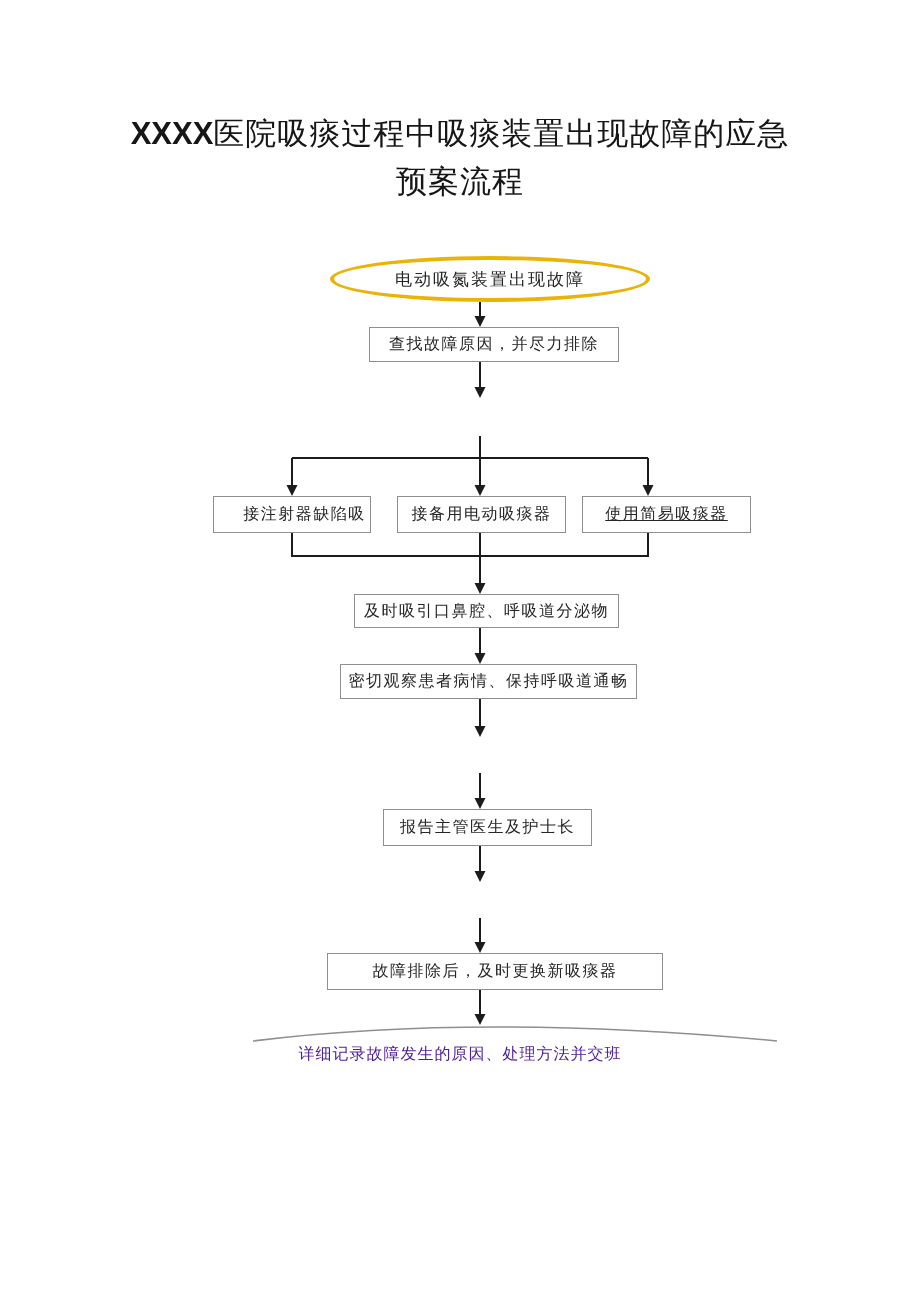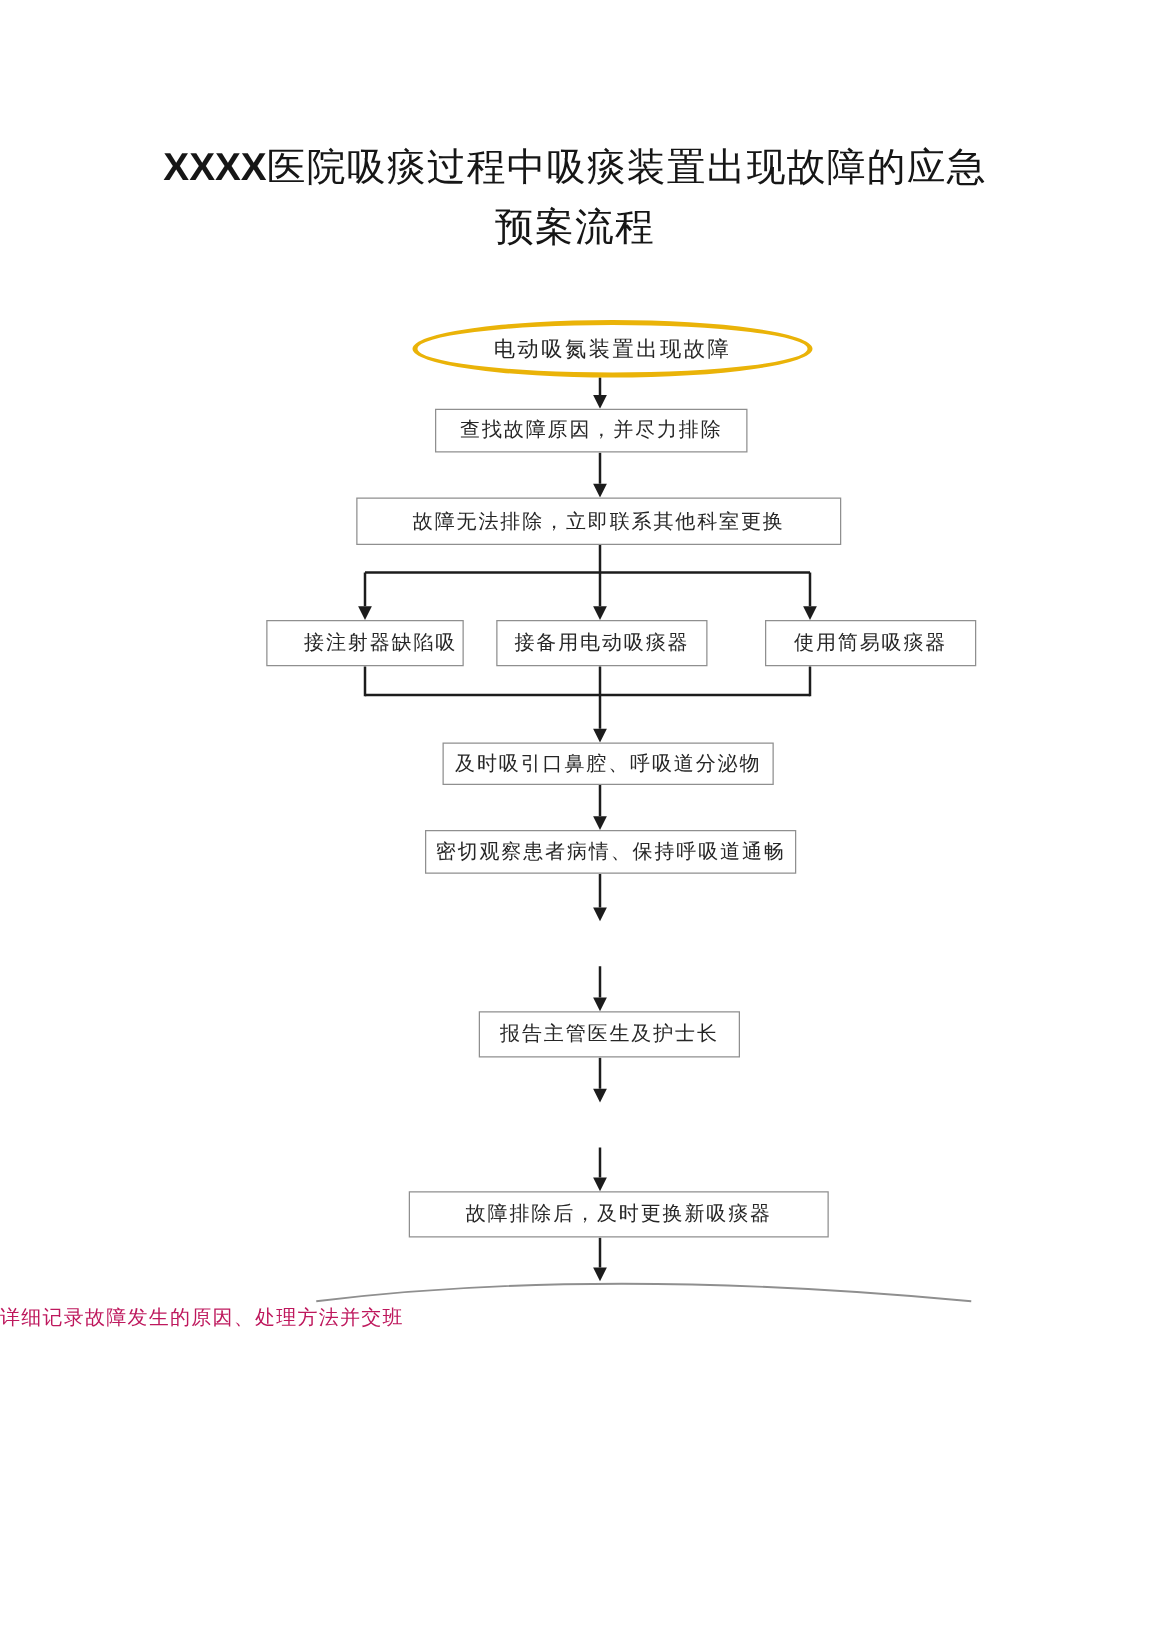--- a/index.html
+++ b/index.html
@@ -48,39 +48,40 @@
     color: #262626;
     white-space: nowrap;
   }
   .node.ellipse {
     border: 4px solid #eab308;
     border-radius: 50%;
     font-size: 17px;
     letter-spacing: 2px;
   }
   .n-start  { left: 330px; top: 256px; width: 320px; height: 46px; }
-  .n-step1  { left: 348px; top: 327px; width: 250px; height: 35px; font-family: Liberation Mono, monospace; }
+  .n-step1  { left: 369px; top: 327px; width: 250px; height: 35px; font-family: Liberation Mono, monospace; }
   .n-step2  { left: 285px; top: 398px; width: 388px; height: 38px; }
   .n-left   { left: 213px; top: 496px; width: 158px; height: 37px; padding-left: 25px; }
   .n-mid    { left: 397px; top: 496px; width: 169px; height: 37px; }
-  .n-right  { left: 612px; top: 496px; width: 169px; height: 37px; }
+  .n-right  { left: 582px; top: 496px; width: 169px; height: 37px; text-decoration: underline; }
   .n-step3  { left: 354px; top: 594px; width: 265px; height: 34px; }
   .n-step4  { left: 340px; top: 664px; width: 297px; height: 35px; }
   .n-step5  { left: 313px; top: 737px; width: 321px; height: 36px; }
   .n-step6  { left: 383px; top: 809px; width: 209px; height: 37px; }
   .n-step7  { left: 410px; top: 882px; width: 142px; height: 36px; }
   .n-step8  { left: 327px; top: 953px; width: 336px; height: 37px; }
   .end-note {
     position: absolute;
     top: 1044px;
     left: 0;
     width: 920px;
+    text-align: center;
     font-size: 16px;
     letter-spacing: 1px;
-    color: #be185d;
+    color: #4c1d95;
   }
 </style>
 </head>
 <body>
 
 <div class="page">
 
   <h1 class="title">
     <div><span class="x-prefix">XXXX</span><span>医院吸痰过程中吸痰装置出现故障的应急</span></div>
     <div>预案流程</div>
@@ -135,21 +136,20 @@
       <g>
         <line x1="480" y1="990" x2="480" y2="1014"></line>
         <polygon points="474.5,1014 485.5,1014 480,1025" stroke="none"></polygon>
       </g>
     </g>
     <path d="M 253 1041 Q 480 1013 777 1041" fill="none" stroke="#8f8f8f" stroke-width="1.5"></path>
   </svg>
 
   <div class="node ellipse n-start">电动吸氮装置出现故障</div>
   <div class="node n-step1">查找故障原因，并尽力排除</div>
-  <div class="node n-step2">故障无法排除，立即联系其他科室更换</div>
   <div class="node n-left">接注射器缺陷吸</div>
   <div class="node n-mid">接备用电动吸痰器</div>
   <div class="node n-right">使用简易吸痰器</div>
   <div class="node n-step3">及时吸引口鼻腔、呼吸道分泌物</div>
   <div class="node n-step4">密切观察患者病情、保持呼吸道通畅</div>
   <div class="node n-step6">报告主管医生及护士长</div>
   <div class="node n-step8">故障排除后，及时更换新吸痰器</div>
 
   <div class="end-note">详细记录故障发生的原因、处理方法并交班</div>
 

